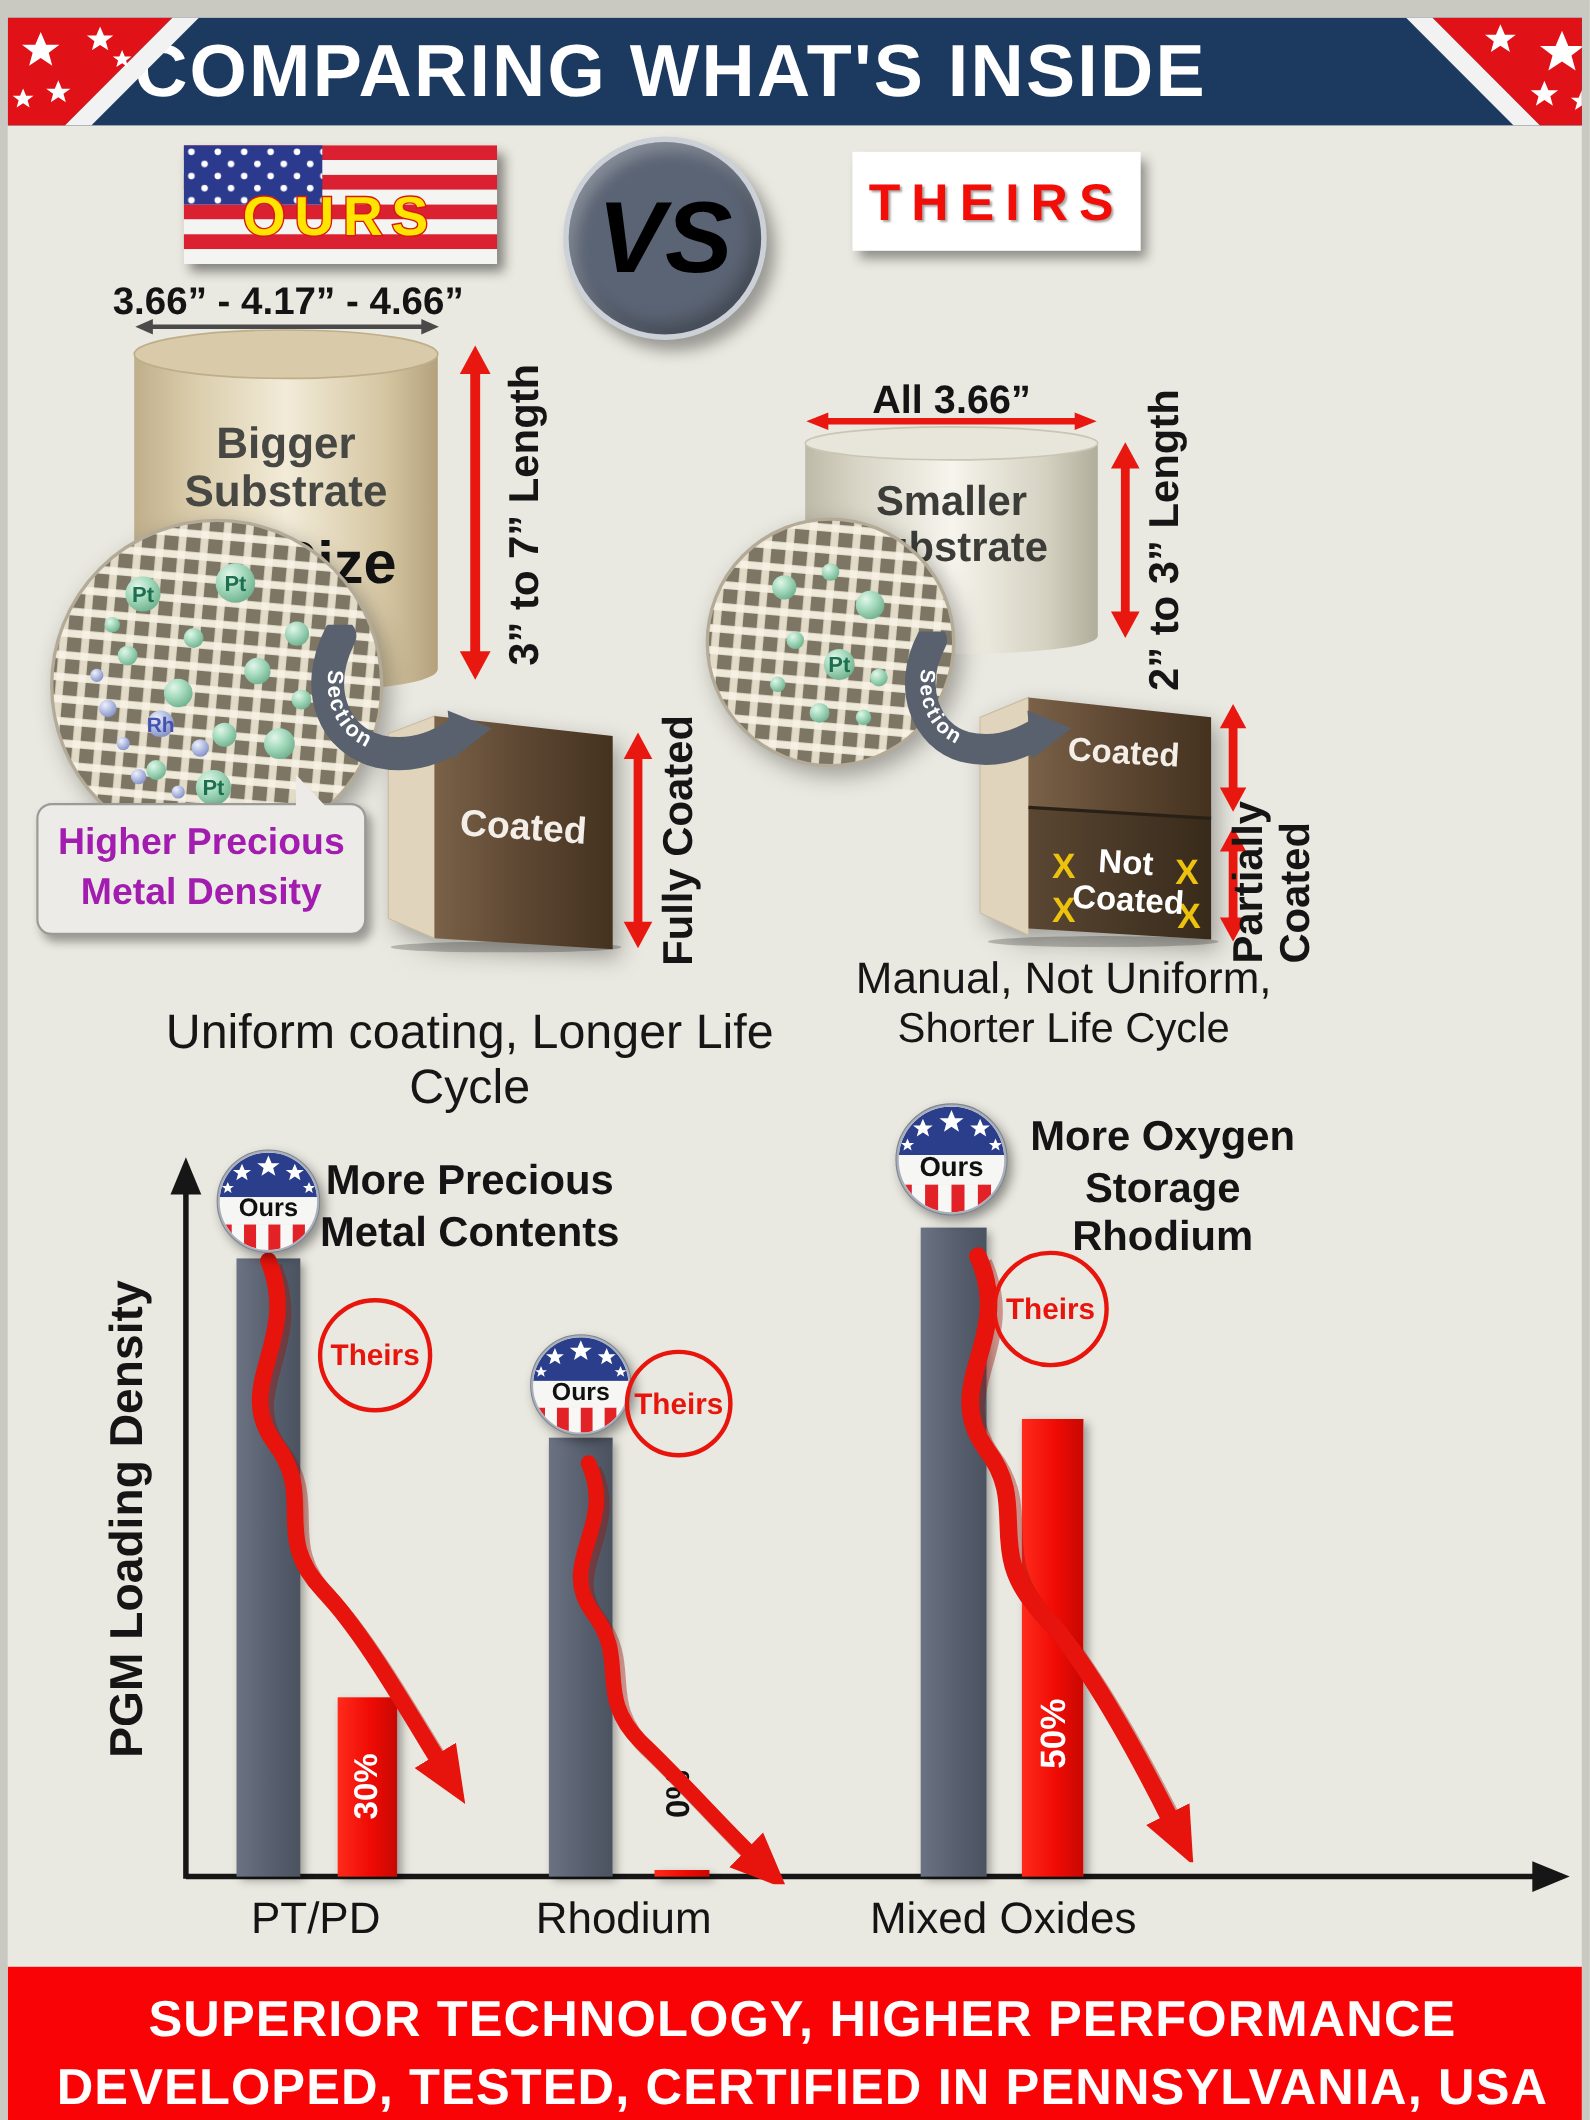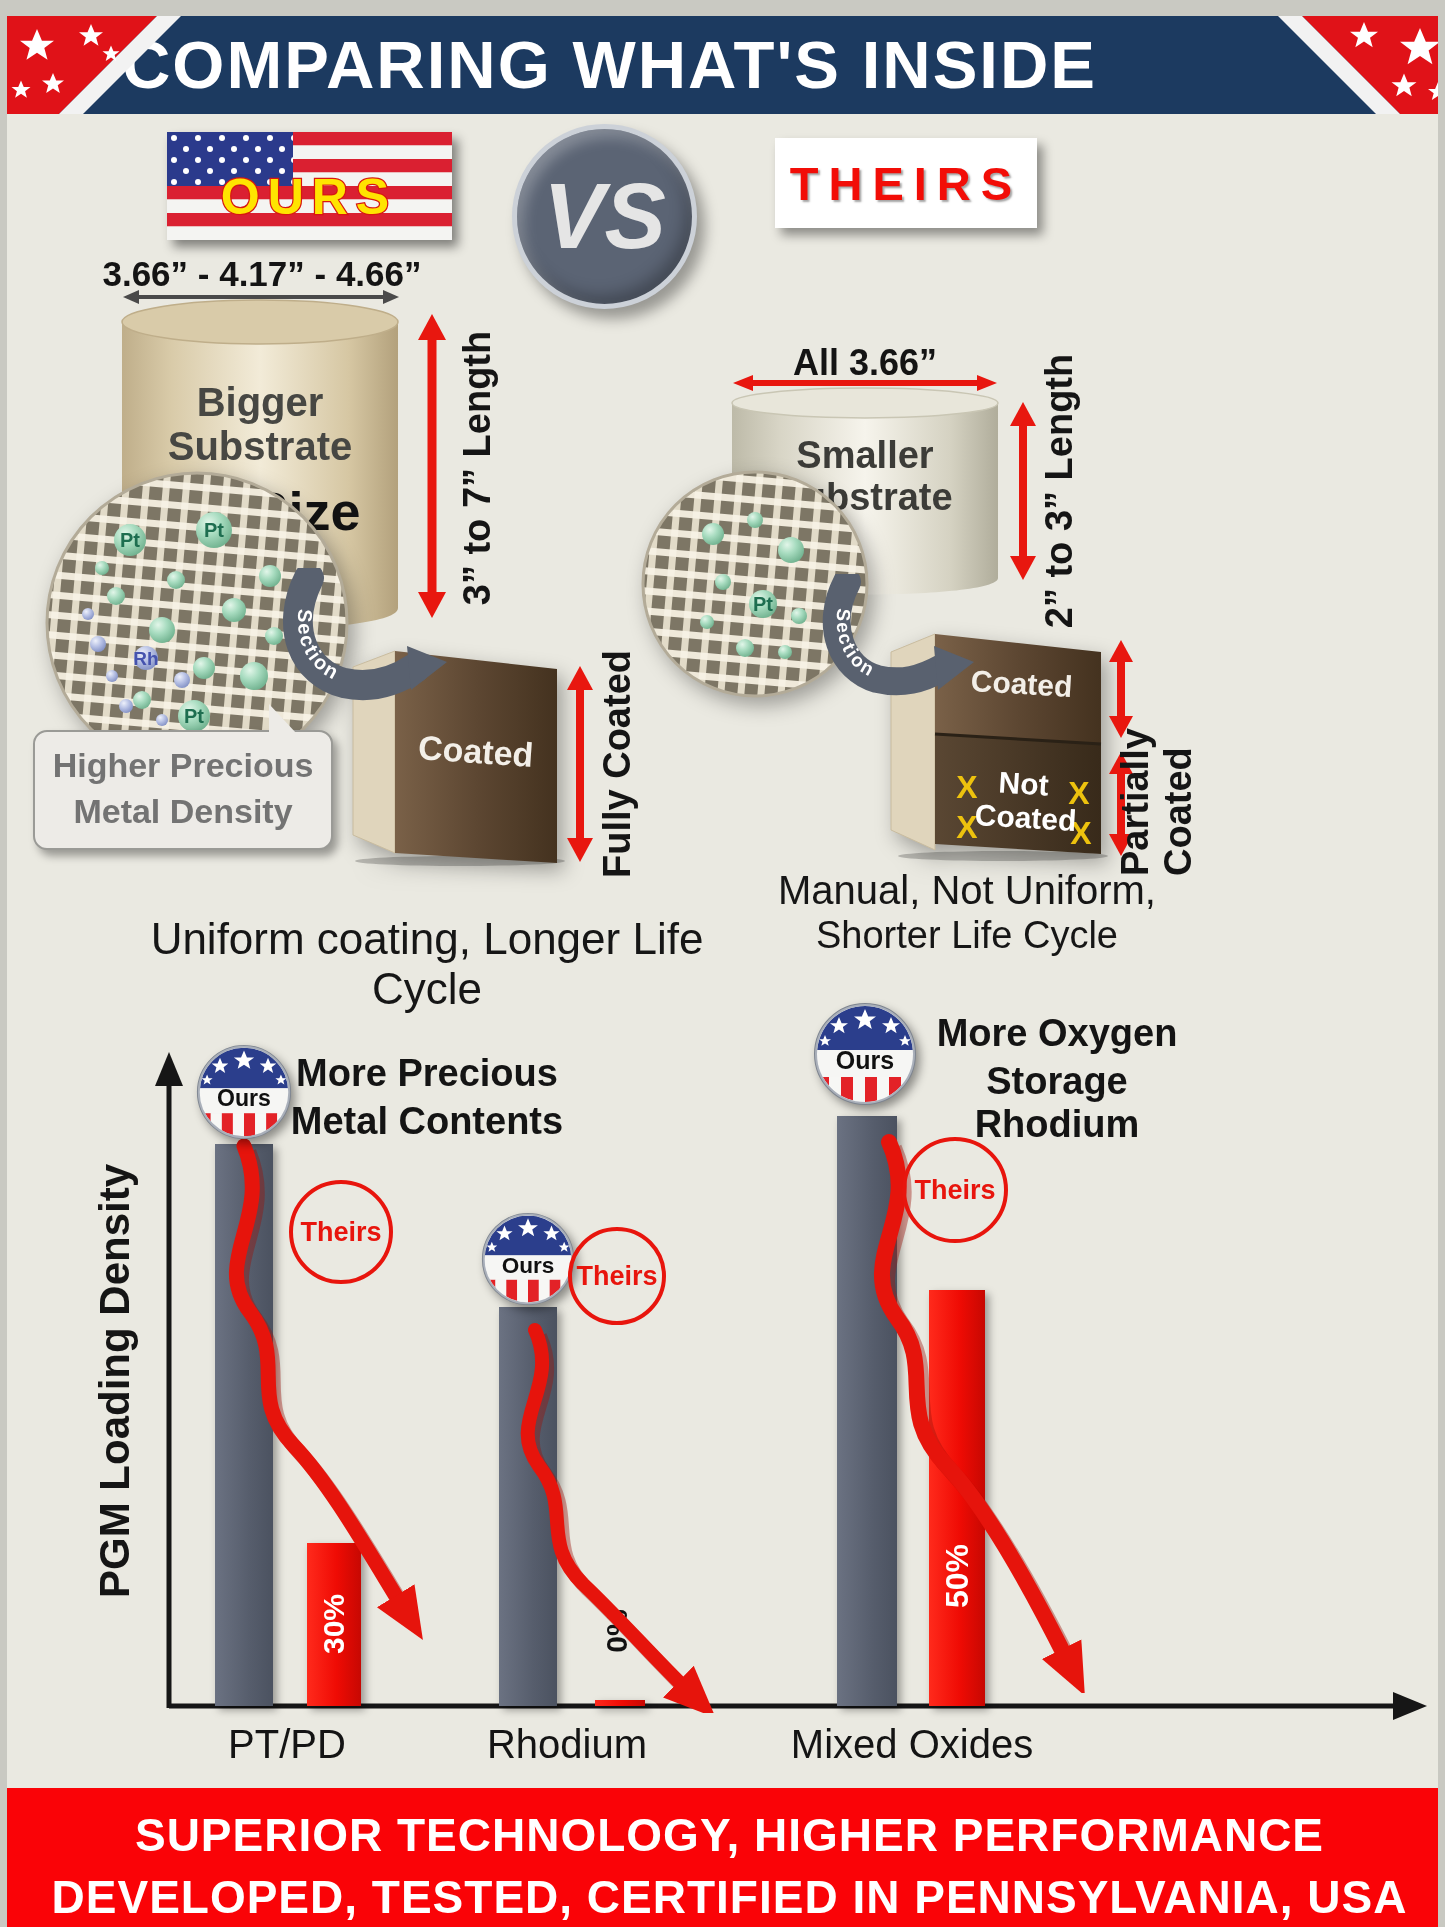--- a/index.html
+++ b/index.html
@@ -9,32 +9,32 @@
   .t{position:absolute;color:#141414;}
   .center{text-align:center;}
   .vlabel{position:absolute;display:flex;align-items:center;justify-content:center;
           font-weight:bold;color:#151515;transform:rotate(-90deg);}
   .header-bar{left:0;top:0;width:1445px;height:98px;background:#1c3a60;}
   .header-title{left:45px;top:6px;width:1115px;height:86px;line-height:86px;color:#ffffff;
                 font-size:67px;font-weight:800;letter-spacing:2px;text-align:center;}
   .flag-badge{left:160px;top:116px;width:285px;height:108px;box-shadow:6px 7px 10px rgba(0,0,0,.45);}
   .vs-circle{left:505px;top:108px;width:175px;height:175px;border-radius:50%;background:#5b6474;
              border:5px solid #ccd1d8;display:flex;align-items:center;justify-content:center;
-             color:#e5e5e5;font-size:92px;font-weight:900;font-style:italic;
+             color:#000000;font-size:92px;font-weight:900;font-style:italic;
              box-shadow:8px 10px 14px rgba(0,0,0,.35), inset 6px 8px 14px rgba(255,255,255,.28), inset -6px -8px 16px rgba(0,0,0,.28);}
   .theirs-badge{left:768px;top:122px;width:262px;height:90px;background:#ffffff;
                 box-shadow:6px 7px 10px rgba(0,0,0,.4);display:flex;align-items:center;justify-content:center;
                 color:#f20d07;font-size:47px;font-weight:800;letter-spacing:10px;
                 text-shadow:2px 2px 2px rgba(90,90,90,.55);}
   .bubble{left:26px;top:714px;width:296px;height:116px;background:#edebe7;border:2px solid #9a9a96;
           border-radius:14px;box-shadow:5px 6px 9px rgba(0,0,0,.35);}
   .bubble:after{content:"";position:absolute;top:-28px;right:34px;width:0;height:0;
           border-bottom:30px solid #edebe7;border-right:28px solid transparent;}
   .bubble .l1,.bubble .l2{position:absolute;left:0;width:296px;text-align:center;font-weight:bold;
-          font-size:34px;color:#737373;}
+          font-size:34px;color:#a21caf;}
   .bubble .l1{top:14px;} .bubble .l2{top:60px;}
   .caption{position:absolute;text-align:center;color:#161616;font-weight:500;}
   .bar{position:absolute;bottom:237px;box-shadow:4px 4px 8px rgba(0,0,0,.35);}
   .bar-gray{background:linear-gradient(90deg,#6b7282,#565d6c 60%,#4b5260);}
   .bar-red{background:linear-gradient(90deg,#ff2a1c,#ef0b04 55%,#c70802);}
   .theirs-circle{position:absolute;border:4px solid #e8150d;border-radius:50%;
                  display:flex;align-items:center;justify-content:center;color:#e8150d;
                  font-weight:bold;font-size:27px;background:transparent;}
   .ours-roundel{position:absolute;filter:drop-shadow(4px 5px 5px rgba(0,0,0,.4));}
   .shadowed{filter:drop-shadow(6px 8px 10px rgba(0,0,0,.32));}

